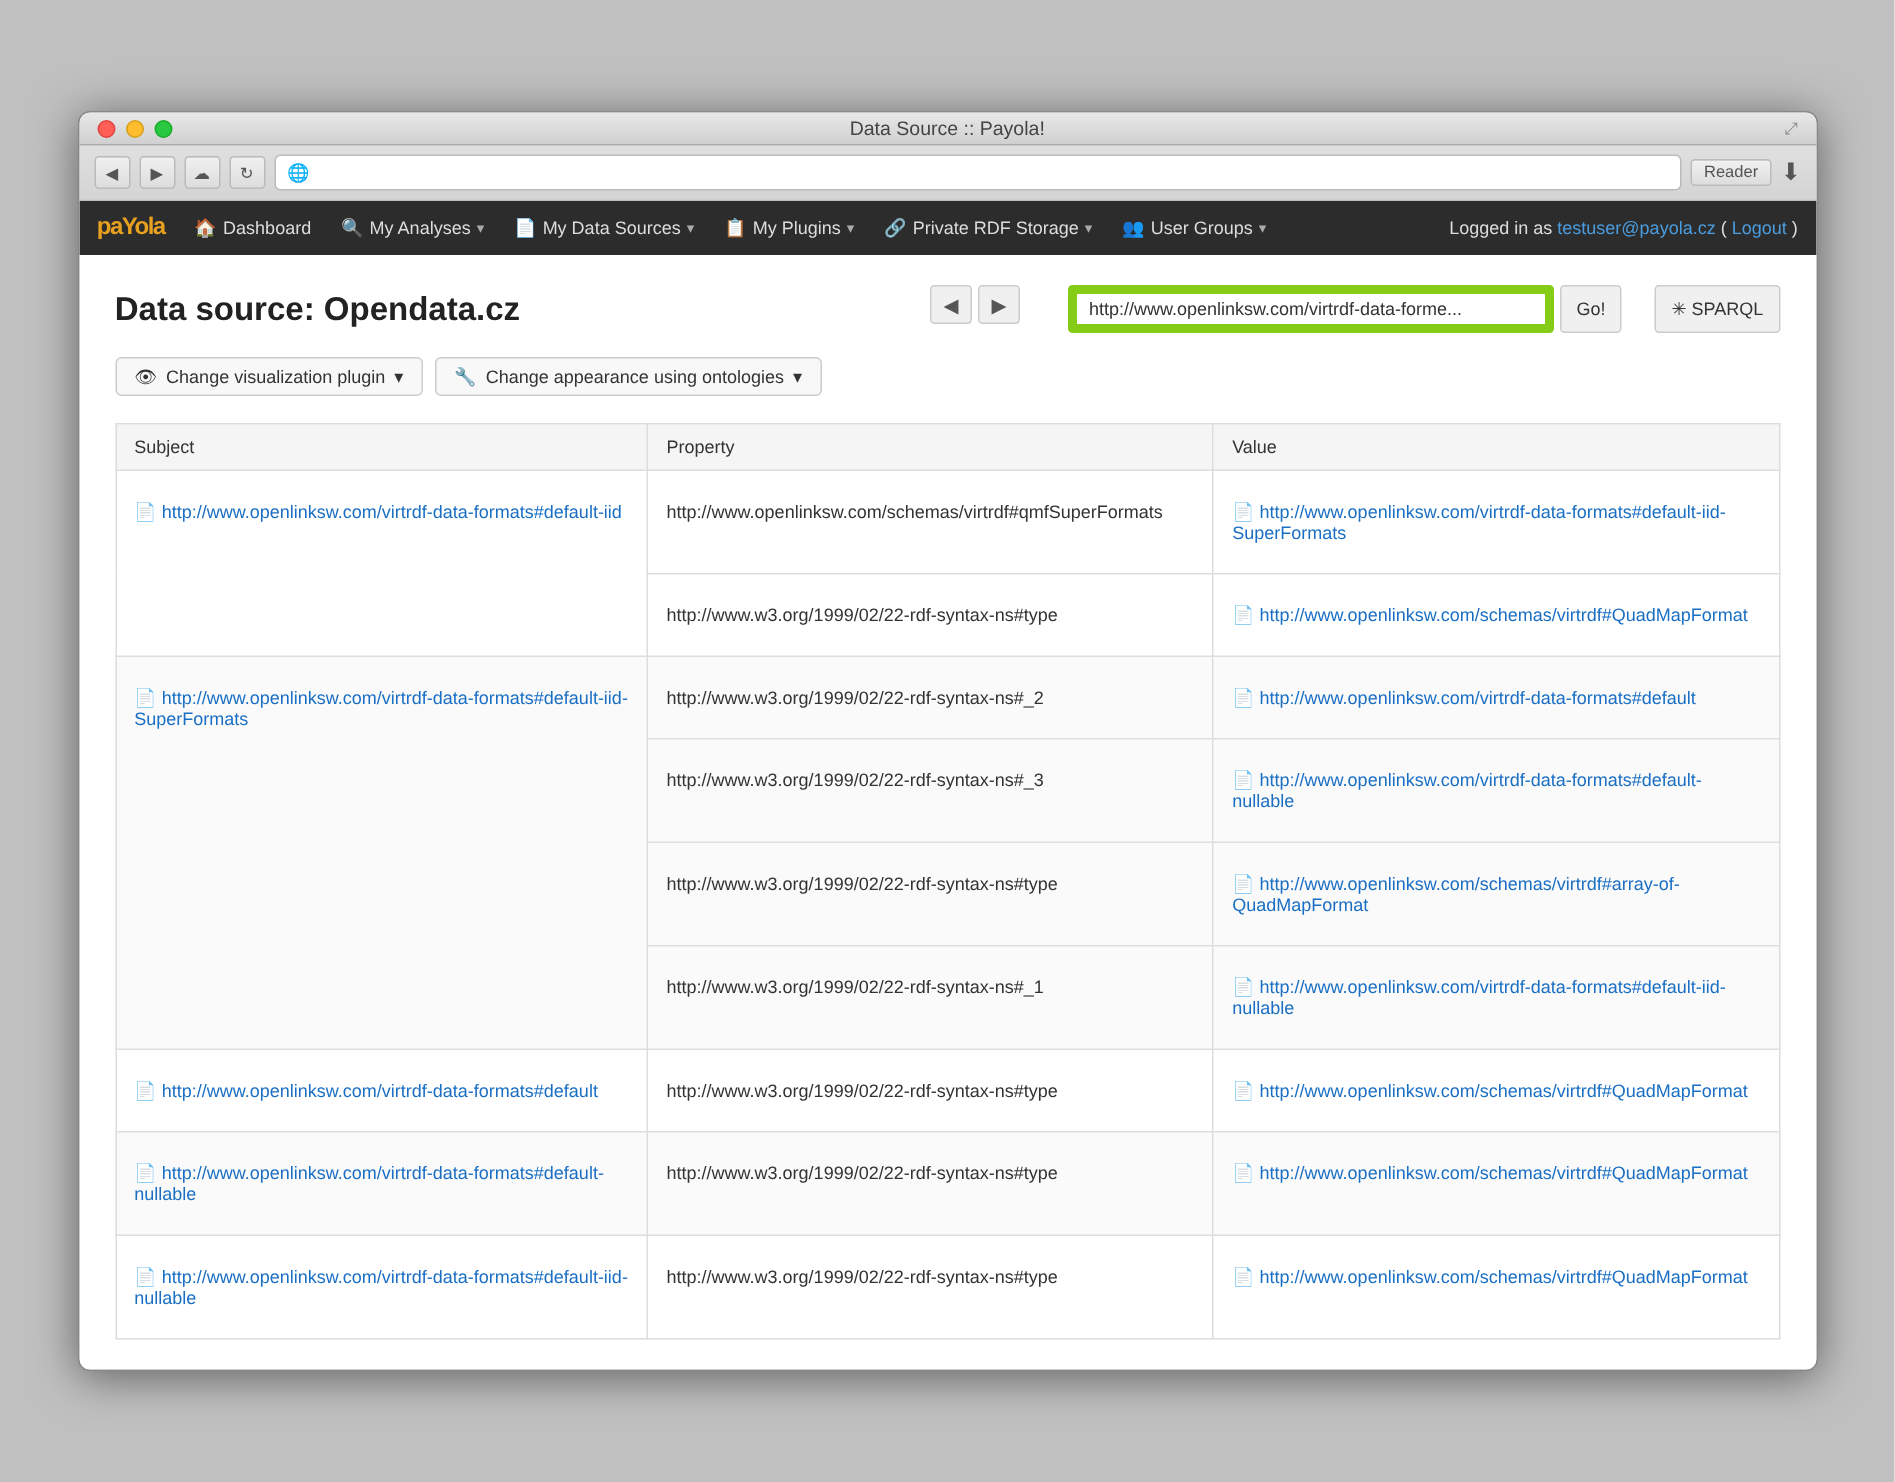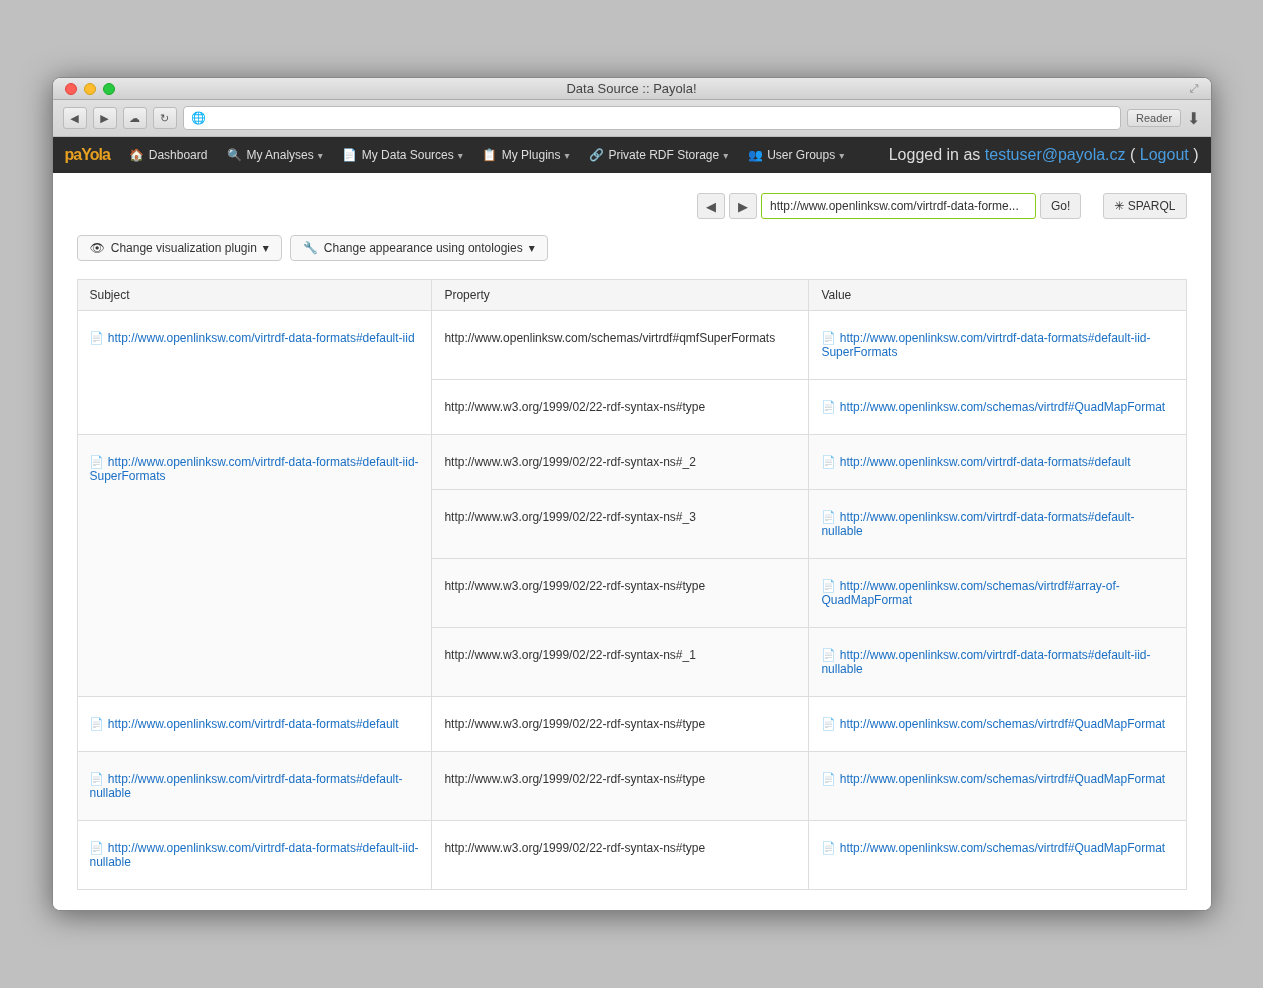--- a/index.html
+++ b/index.html
@@ -130,21 +130,21 @@
       cursor: pointer;
       display: flex;
       align-items: center;
       gap: 4px;
       white-space: nowrap;
     }
     .nav-item .arrow { font-size: 10px; color: #aaa; }
     .nav-user {
       margin-left: auto;
       color: #ddd;
-      font-size: 16px;
+      font-size: 12px;
       white-space: nowrap;
     }
     .nav-user a { color: #4a9de0; text-decoration: none; }
     
     .content {
       background: white;
       padding: 20px 24px;
       min-height: 600px;
     }
     .page-header {
@@ -166,26 +166,27 @@
     .arrow-btn {
       background: #f0f0f0;
       border: 1px solid #ccc;
       border-radius: 3px;
       width: 28px; height: 26px;
       cursor: pointer;
       display: flex; align-items: center; justify-content: center;
       font-size: 13px; color: #555;
     }
     .uri-input {
-      border: 1px solid #84cc16;
+      border: 6px solid #84cc16;
       border-radius: 3px;
       padding: 3px 8px;
       font-size: 12px;
-      width: 275px;
-      color: #333;
+      width: 324px;
+      color: #333;
+      margin-left: 28px;
     }
     .go-btn {
       background: #f0f0f0;
       border: 1px solid #ccc;
       border-radius: 3px;
       padding: 4px 10px;
       font-size: 12px;
       cursor: pointer;
       color: #333;
     }
@@ -306,20 +307,21 @@
       <a class="link">testuser@payola.cz</a>
       <span> (</span>
       <a class="link">Logout</a>
       <span>)</span>
     </div>
   </div>
 
   <div class="content">
 
     <div class="page-header">
+      <h1 class="page-title">Data source: Opendata.cz</h1>
       <div class="nav-arrows">
         <button class="arrow-btn">◀</button>
         <button class="arrow-btn">▶</button>
         <input class="uri-input" type="text" value="http://www.openlinksw.com/virtrdf-data-forme..." style="">
         <button class="go-btn">Go!</button>
         <button class="sparql-btn">✳ SPARQL</button>
       </div>
     </div>
 
     <div class="toolbar">

